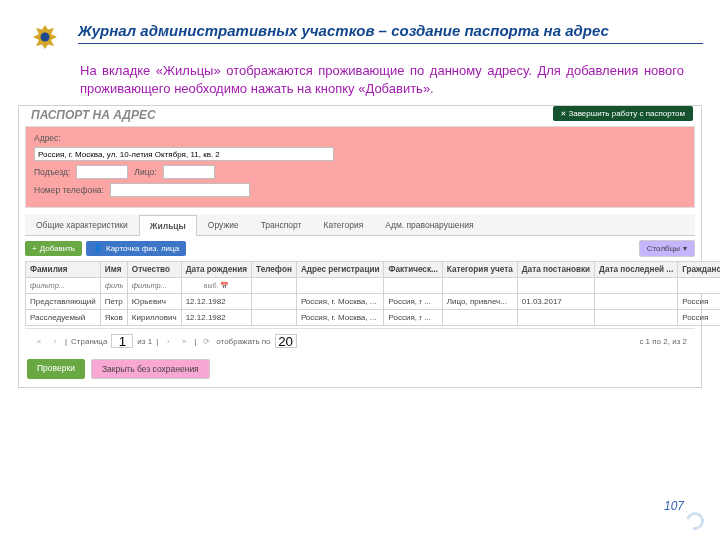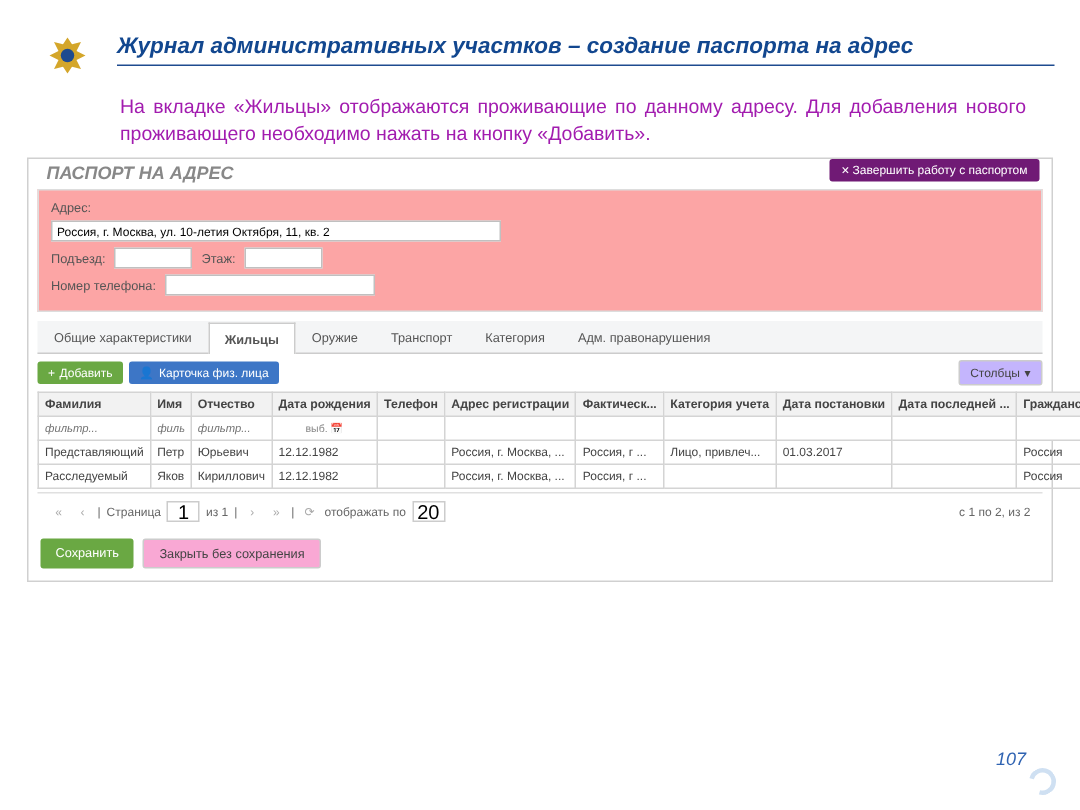--- a/index.html
+++ b/index.html
@@ -4,21 +4,21 @@
 <style>
   * { box-sizing: border-box; margin: 0; padding: 0; }
   body { width: 720px; height: 540px; font-family: Arial, sans-serif; background: #fff; position: relative; overflow: hidden; }
   .slide-header { display: flex; align-items: flex-start; padding: 18px 17px 4px 30px; border-top: 4px solid #fff; }
   .emblem { width: 30px; height: 30px; margin-right: 18px; flex-shrink:0; }
   .title-wrap { flex:1; border-bottom: 1px solid #1e4b8f; padding-bottom: 2px; }
   .title { color: #12478f; font-size: 15px; font-weight: bold; font-style: italic; line-height: 1.25; }
   .desc { color: #a21caf; font-size: 13px; padding: 6px 36px 8px 80px; text-align: justify; line-height:1.35; }
   .app { margin: 0 18px; font-size: 9px; color: #444; border: 1px solid #d0d0d0; }
   .app-title { color:#888; font-size:12px; font-style:italic; font-weight:bold; padding:4px 8px 2px; }
-  .end-btn { float:right; background:#701a75; color:#fff; font-size:8px; padding:3px 8px; border-radius:2px; margin: -2px 6px 0 0; }
+  .end-btn { float:right; background:#14532d; color:#fff; font-size:8px; padding:3px 8px; border-radius:2px; margin: -2px 6px 0 0; }
   .end-btn::before { content:"✕ "; font-size:7px; }
   .form-block { background:#fca5a5; border:1px solid #ddd; margin:4px 6px 6px; padding:6px 8px; }
   .frow { display:flex; align-items:center; gap:6px; margin-bottom:4px; flex-wrap:wrap; }
   .lbl { color:#555; font-size:8.5px; }
   .inp { border:1px solid #c0c0c0; background:#fff; height:14px; padding:0 3px; font-size:8px; }
   .inp.addr { width: 300px; }
   .inp.sm { width: 52px; }
   .inp.phone { width: 140px; }
   .tabs { display:flex; border-bottom:1px solid #ccc; background:#f4f5f6; margin:0 6px; }
   .tab { padding:5px 10px; font-size:8.5px; color:#555; cursor:pointer; border:1px solid transparent; border-bottom:none; }
@@ -68,21 +68,21 @@
   <div class="form-block">
     <div class="frow">
       <span class="lbl">Адрес:</span>
     </div>
     <div class="frow">
       <input class="inp addr" value="Россия, г. Москва, ул. 10-летия Октября, 11, кв. 2" style="">
     </div>
     <div class="frow">
       <span class="lbl">Подъезд:</span>
       <input class="inp sm" style="">
-      <span class="lbl">Этаж:</span>
+      <span class="lbl">Лицо:</span>
       <input class="inp sm" style="">
     </div>
     <div class="frow">
       <span class="lbl">Номер телефона:</span>
       <input class="inp phone" style="">
     </div>
   </div>
 
   <div class="tabs" id="tabs">
       <div class="tab">Общие характеристики</div>
@@ -193,19 +193,19 @@
     <span class="pbtn">»</span>
     <span>|</span>
     <span class="pbtn">⟳</span>
     <span>отображать по</span>
     <input class="pnum" value="20" style="">
     <span class="spacer"></span>
     <span>с 1 по 2, из 2</span>
   </div>
 
   <div class="savebar">
-    <span class="save">Сохранить</span>
+    <span class="save">Проверки</span>
     <span class="close">Закрыть без сохранения</span>
   </div>
 </div>
 
 <div class="swirl"></div>
 <div class="pagenum">107</div>
 
 </body></html>

